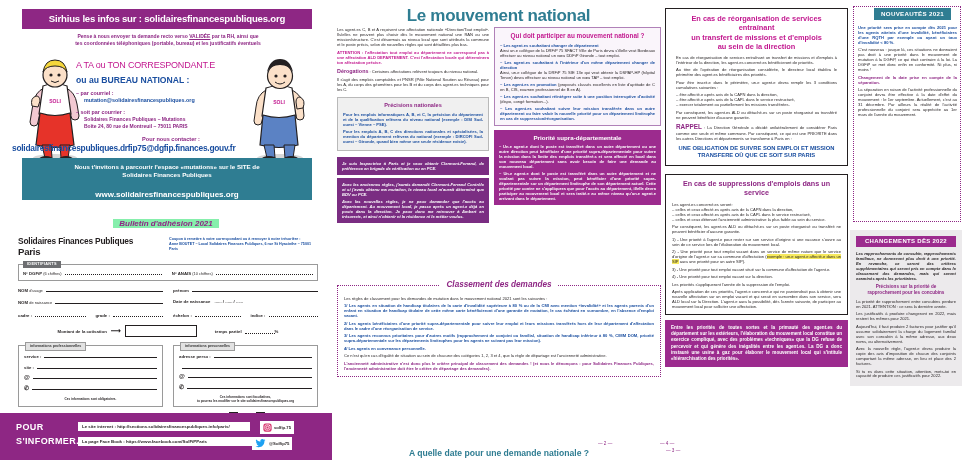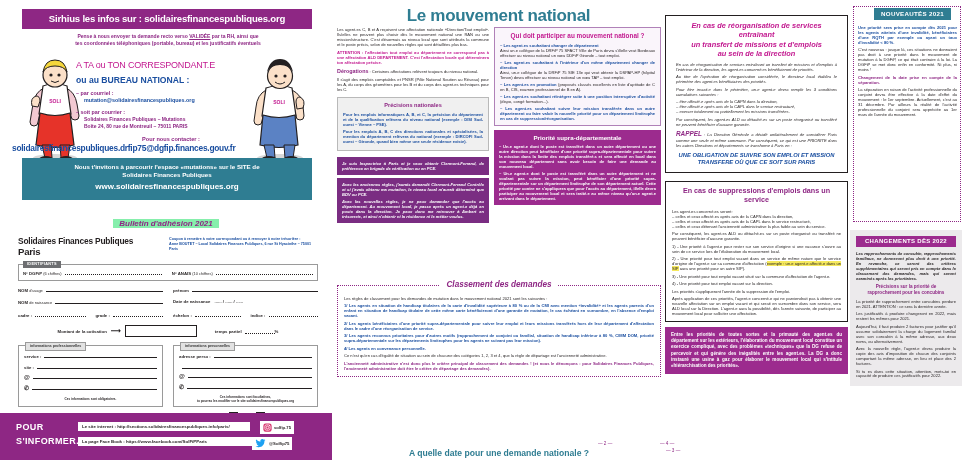--- a/index.html
+++ b/index.html
@@ -42,21 +42,21 @@
     font-size: 8.4px; font-weight: bold; color: #1b4fa0; letter-spacing: -0.25px;
   }
 
   .banner-site {
     position: absolute; left: 22px; top: 158px; width: 290px; height: 42px;
     background: #2f7d92; color: #fff; text-align: center;
     padding-top: 5px;
   }
   .banner-site .l1 { font-size: 6.2px; font-weight: bold; }
   .banner-site .l2 { font-size: 6.2px; font-weight: bold; }
-  .banner-site .l3 { font-size: 8px; font-weight: bold; margin-top: 4px; }
+  .banner-site .l3 { font-size: 8px; font-weight: bold; margin-top: 12px; }
 
   
   .char { position: absolute; }
   .char-left { left: 24px; top: 58px; width: 62px; height: 105px; }
   .char-right { left: 246px; top: 58px; width: 68px; height: 105px; }
 
   
   .cut-line { position: absolute; left: 4px; top: 225px; width: 324px;
     border-top: 1px dashed #6d6e71; }
   .scissor { position: absolute; left: 12px; top: 218px; font-size: 10px; color: #6d6e71;
@@ -162,21 +162,21 @@
   .date-q .t3 { font-size: 7px; font-weight: bold; color: #8e2784; }
 
   .pgnum { position: absolute; font-size: 4.6px; color: #8e2784; }
   .pg2 { left: 598px; top: 441px; }
   .pg4 { left: 660px; top: 441px; }
 
   
   .col-r1 { position: absolute; left: 665px; top: 0; width: 183px; }
   .col-r2 { position: absolute; left: 850px; top: 0; width: 115px; }
 
-  .box-reorg { margin: 15px 0 0 0; border: 1px solid #231f20; padding: 5px 10px; font-style: italic; }
+  .box-reorg { margin: 8px 0 0 0; border: 1px solid #231f20; padding: 5px 10px; }
   .box-reorg h3 { text-align: center; color: #c2188f; font-size: 7.4px; line-height: 1.25;
     margin-bottom: 4px; }
   .box-reorg p { font-size: 4.1px; text-align: justify; margin-bottom: 2.5px; }
   .rappel { font-size: 4.1px; text-align: justify; margin-top: 3px; }
   .rappel b.big { color: #8e2784; font-size: 6.4px; }
   .oblig { margin-top: 4px; text-align: center; font-weight: bold; color: #1b4fa0;
     font-size: 5.8px; line-height: 1.35; }
 
   .box-suppr { margin-top: 8px; border: 1px solid #231f20; padding: 5px 6px; }
   .box-suppr h3 { text-align: center; color: #8e2784; font-size: 7.2px; margin-bottom: 4px; }

